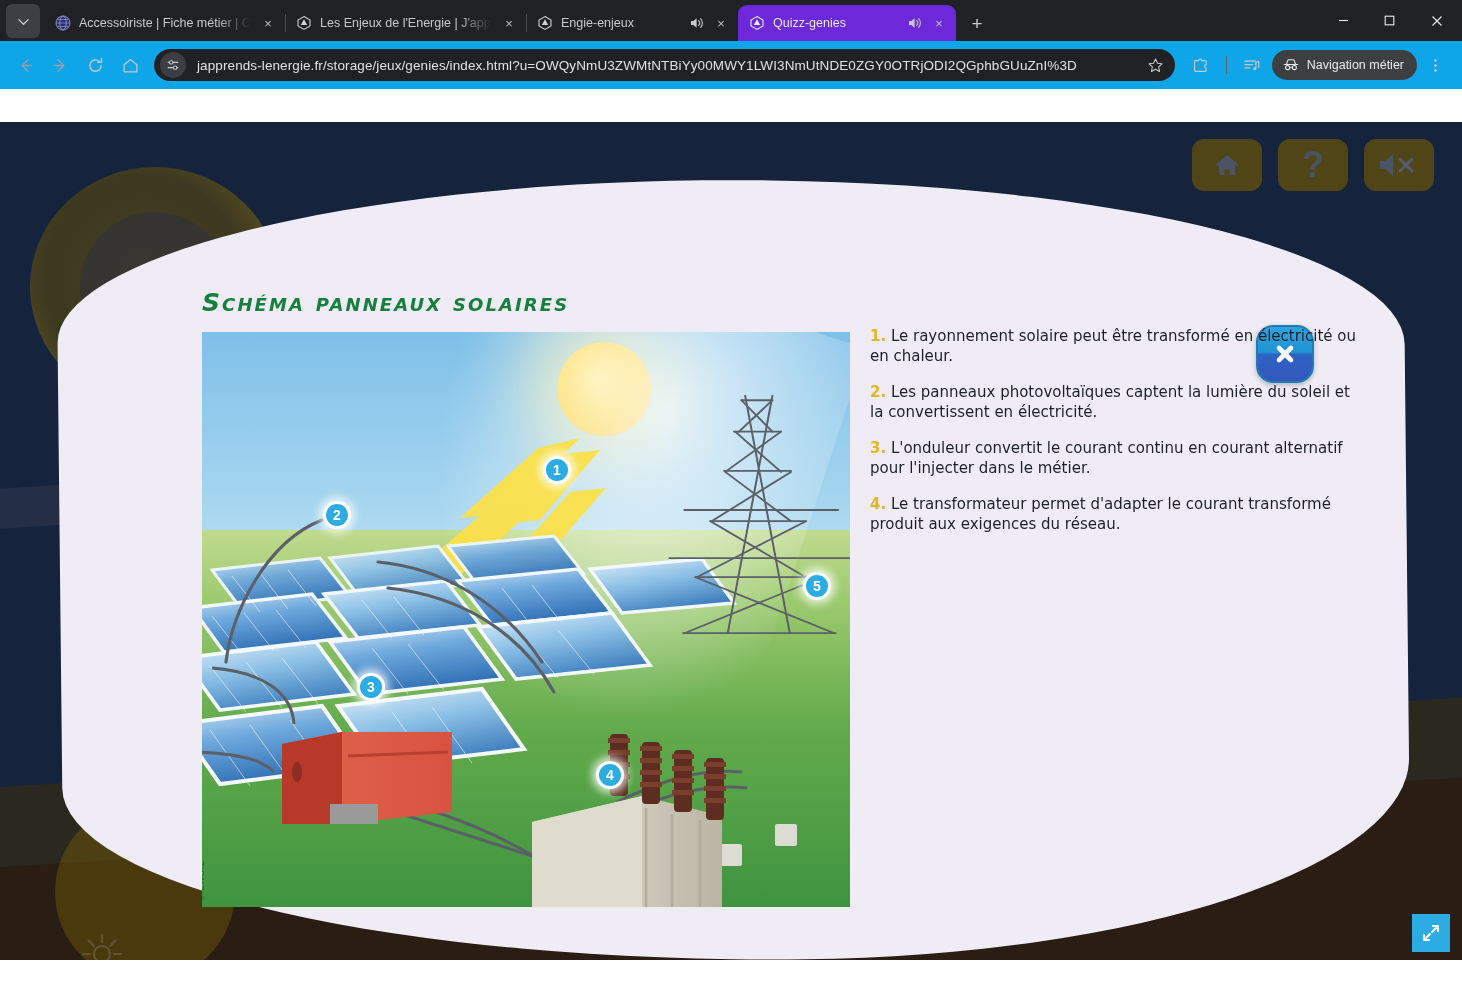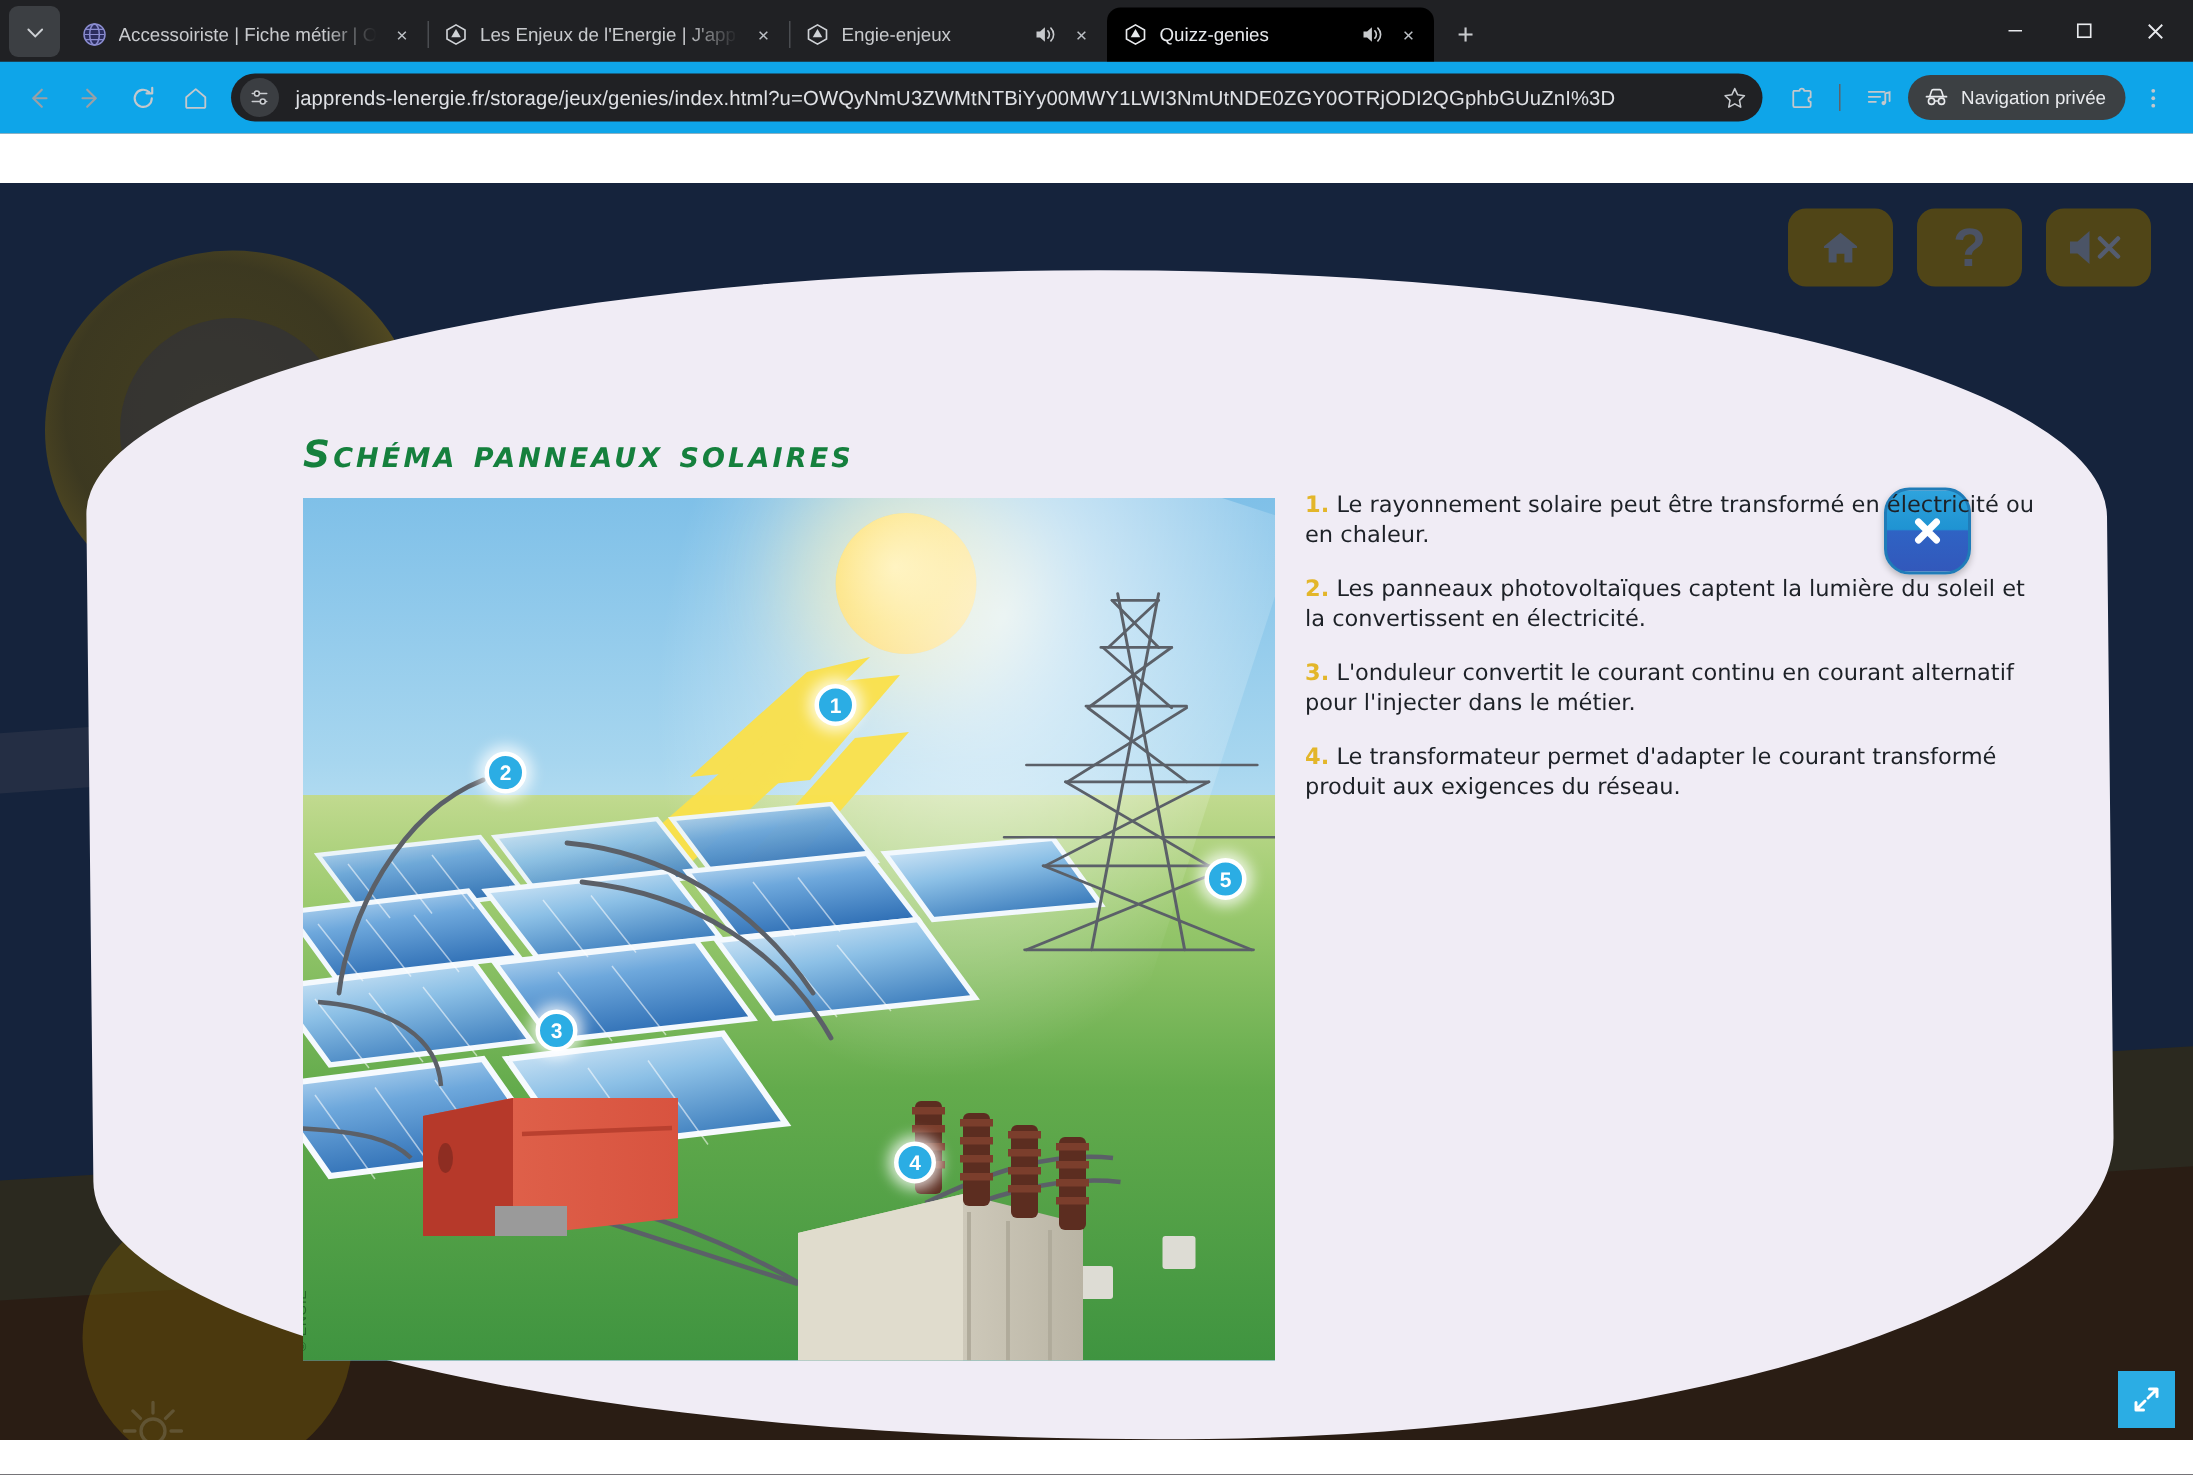--- a/index.html
+++ b/index.html
@@ -25,21 +25,21 @@
     display: flex; align-items: center; justify-content: center;
     color: #cdd0d4; font-size: 11px; flex: 0 0 auto;
   }
   .tab {
     height: 36px; display: flex; align-items: center; gap: 8px;
     padding: 0 8px 0 11px; border-radius: 9px 9px 0 0;
     position: relative; flex: 0 0 auto;
     color: #c8cacd; font-size: 12.5px; white-space: nowrap;
   }
   .tab.inactive { background: transparent; }
-  .tab.active { background: #000000; color: #e8eaed; }
+  .tab.active { background: #6d28d9; color: #e8eaed; }
   .tab .sep {
     position: absolute; right: -1px; top: 9px;
     width: 1px; height: 18px; background: #4a4d51;
   }
   .tab-title {
     max-width: 172px; overflow: hidden; text-overflow: clip;
     display: inline-block; white-space: nowrap;
     -webkit-mask-image: linear-gradient(to right, #000 80%, transparent 100%);
     mask-image: linear-gradient(to right, #000 80%, transparent 100%);
   }
@@ -378,21 +378,21 @@
       </svg>
     </div>
     <div class="incognito-pill">
       <svg width="18" height="18" viewBox="0 0 20 20">
         <path d="M5 9.2l1.3-4a1.4 1.4 0 011.4-1h4.6a1.4 1.4 0 011.4 1l1.3 4" fill="none" stroke="#e8eaed" stroke-width="1.2" stroke-linecap="round"></path>
         <path d="M2.6 9.4h14.8" stroke="#e8eaed" stroke-width="1.3" stroke-linecap="round"></path>
         <circle cx="6.3" cy="12.8" r="2.3" fill="none" stroke="#e8eaed" stroke-width="1.2"></circle>
         <circle cx="13.7" cy="12.8" r="2.3" fill="none" stroke="#e8eaed" stroke-width="1.2"></circle>
         <path d="M8.6 12.6h2.8" stroke="#e8eaed" stroke-width="1.1"></path>
       </svg>
-      <span>Navigation privée</span>
+      <span>Navigation métier</span>
     </div>
     <div class="tbtn">
       <svg width="17" height="17" viewBox="0 0 20 20">
           <circle cx="10" cy="4.2" r="1.5" fill="#c5c8cc"></circle>
           <circle cx="10" cy="10" r="1.5" fill="#c5c8cc"></circle>
           <circle cx="10" cy="15.8" r="1.5" fill="#c5c8cc"></circle>
         </svg>
     </div>
   </div>
 

